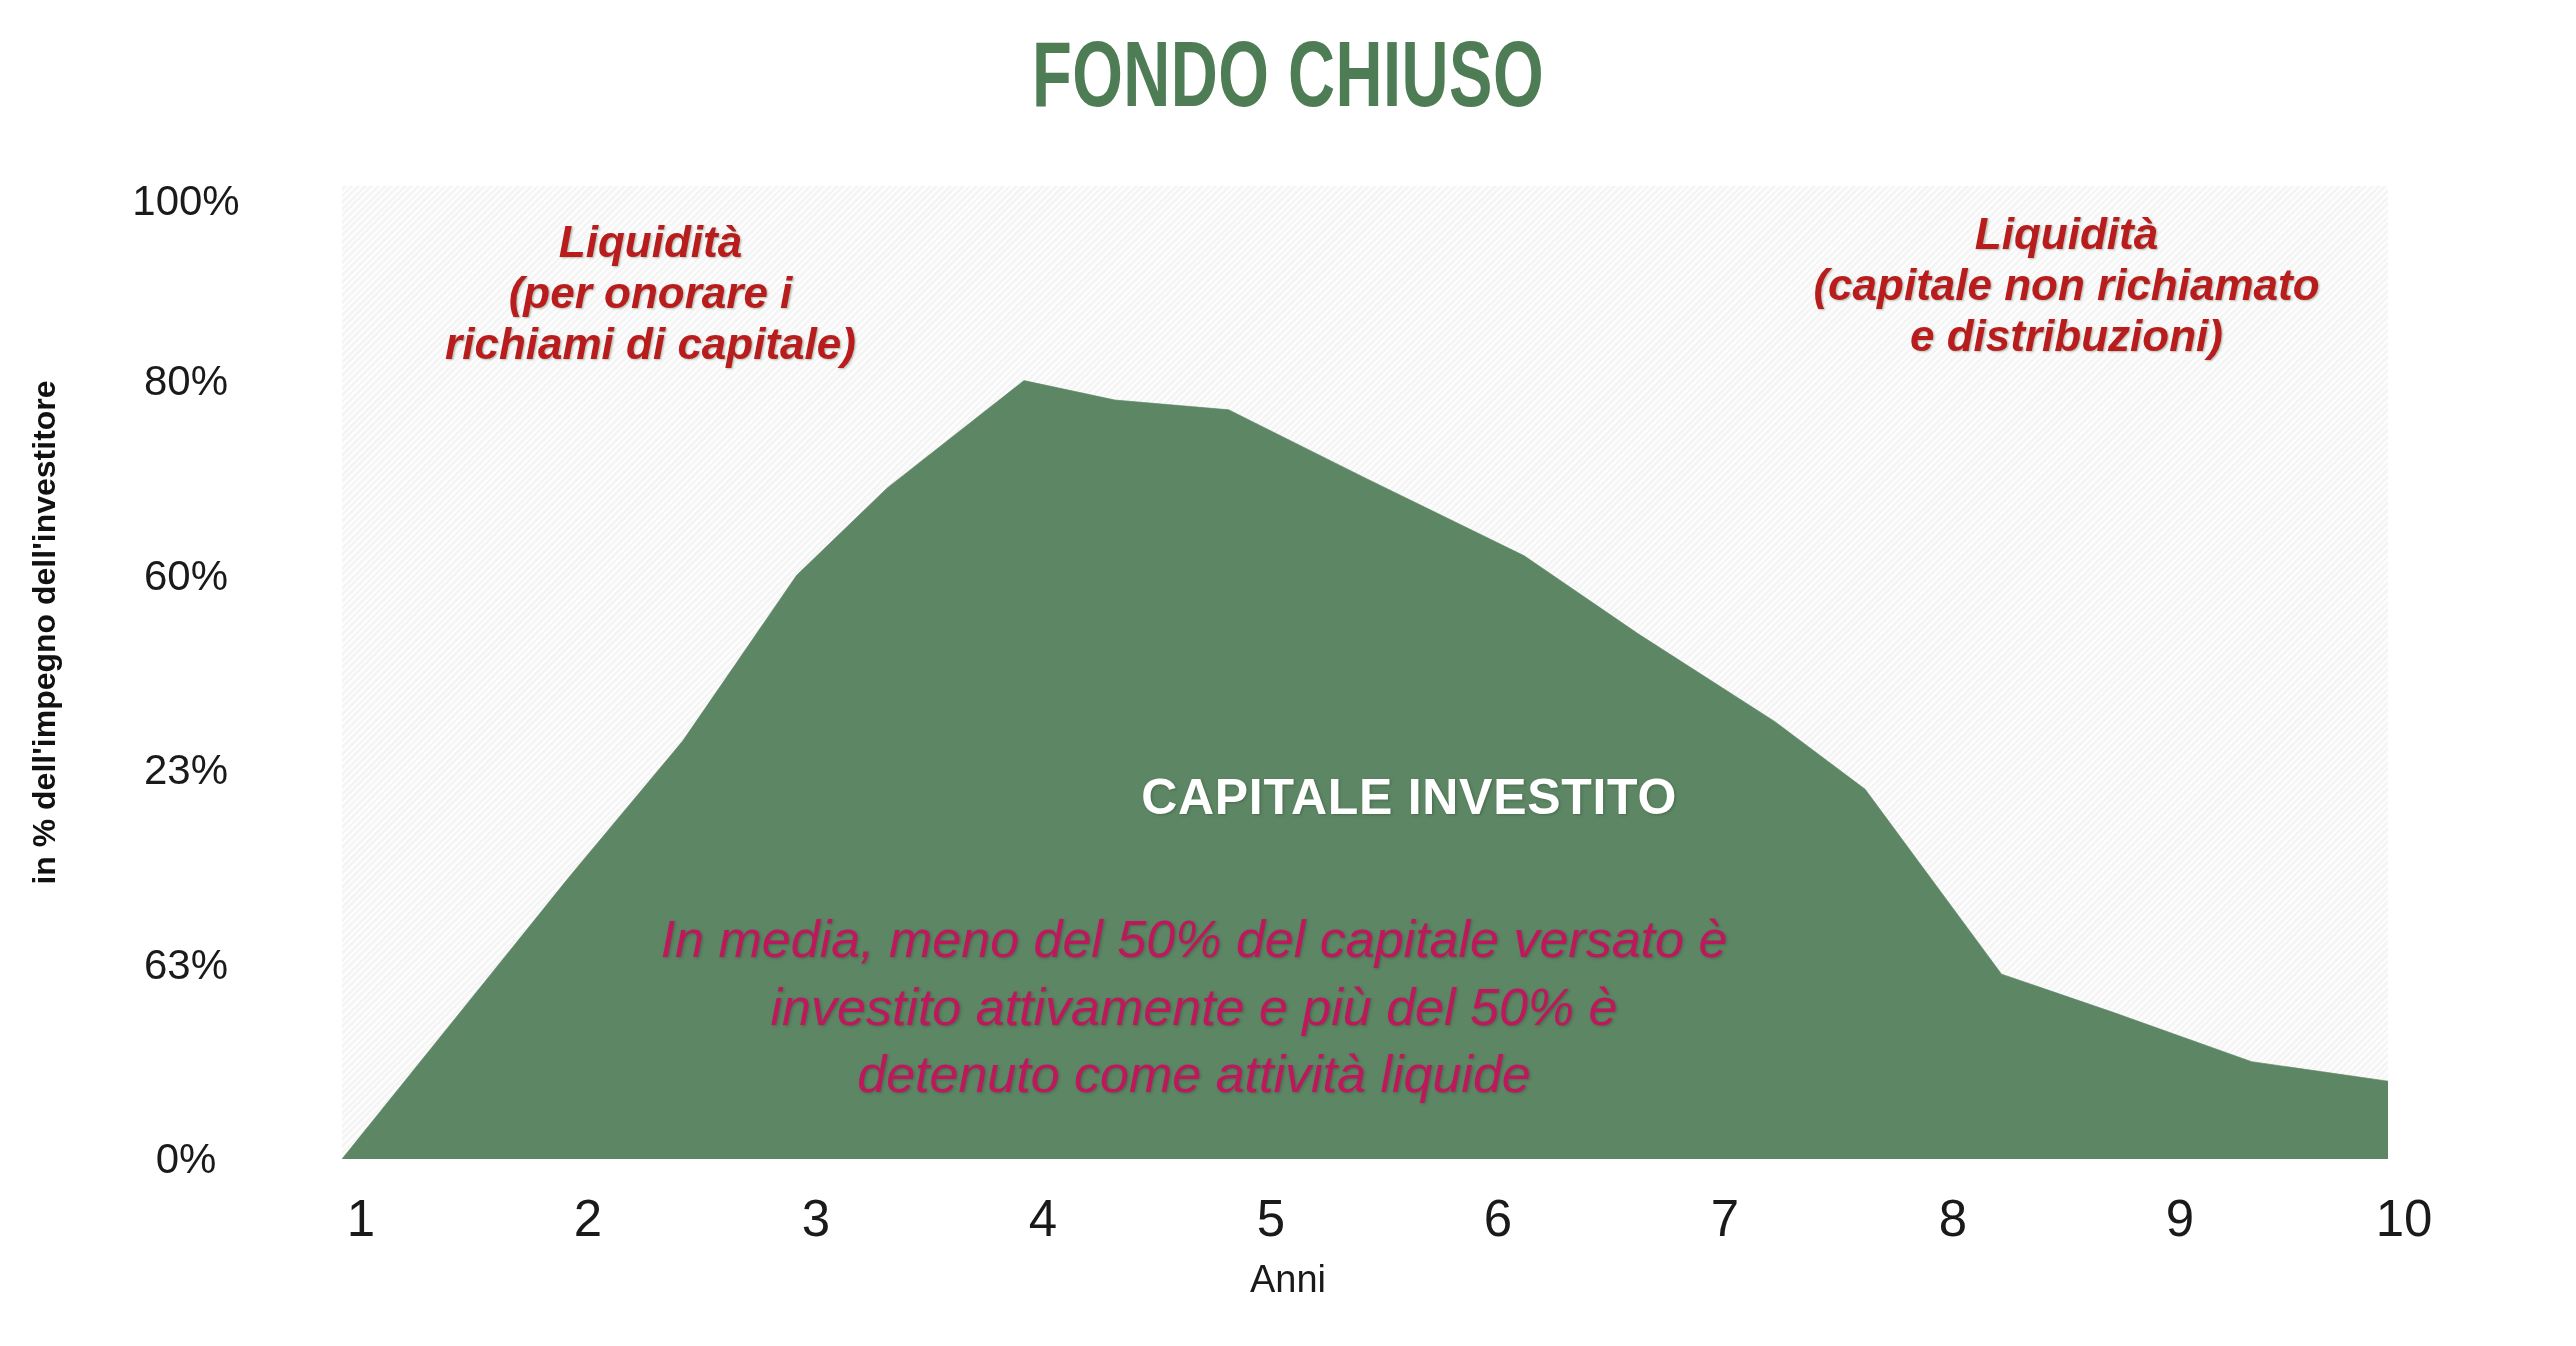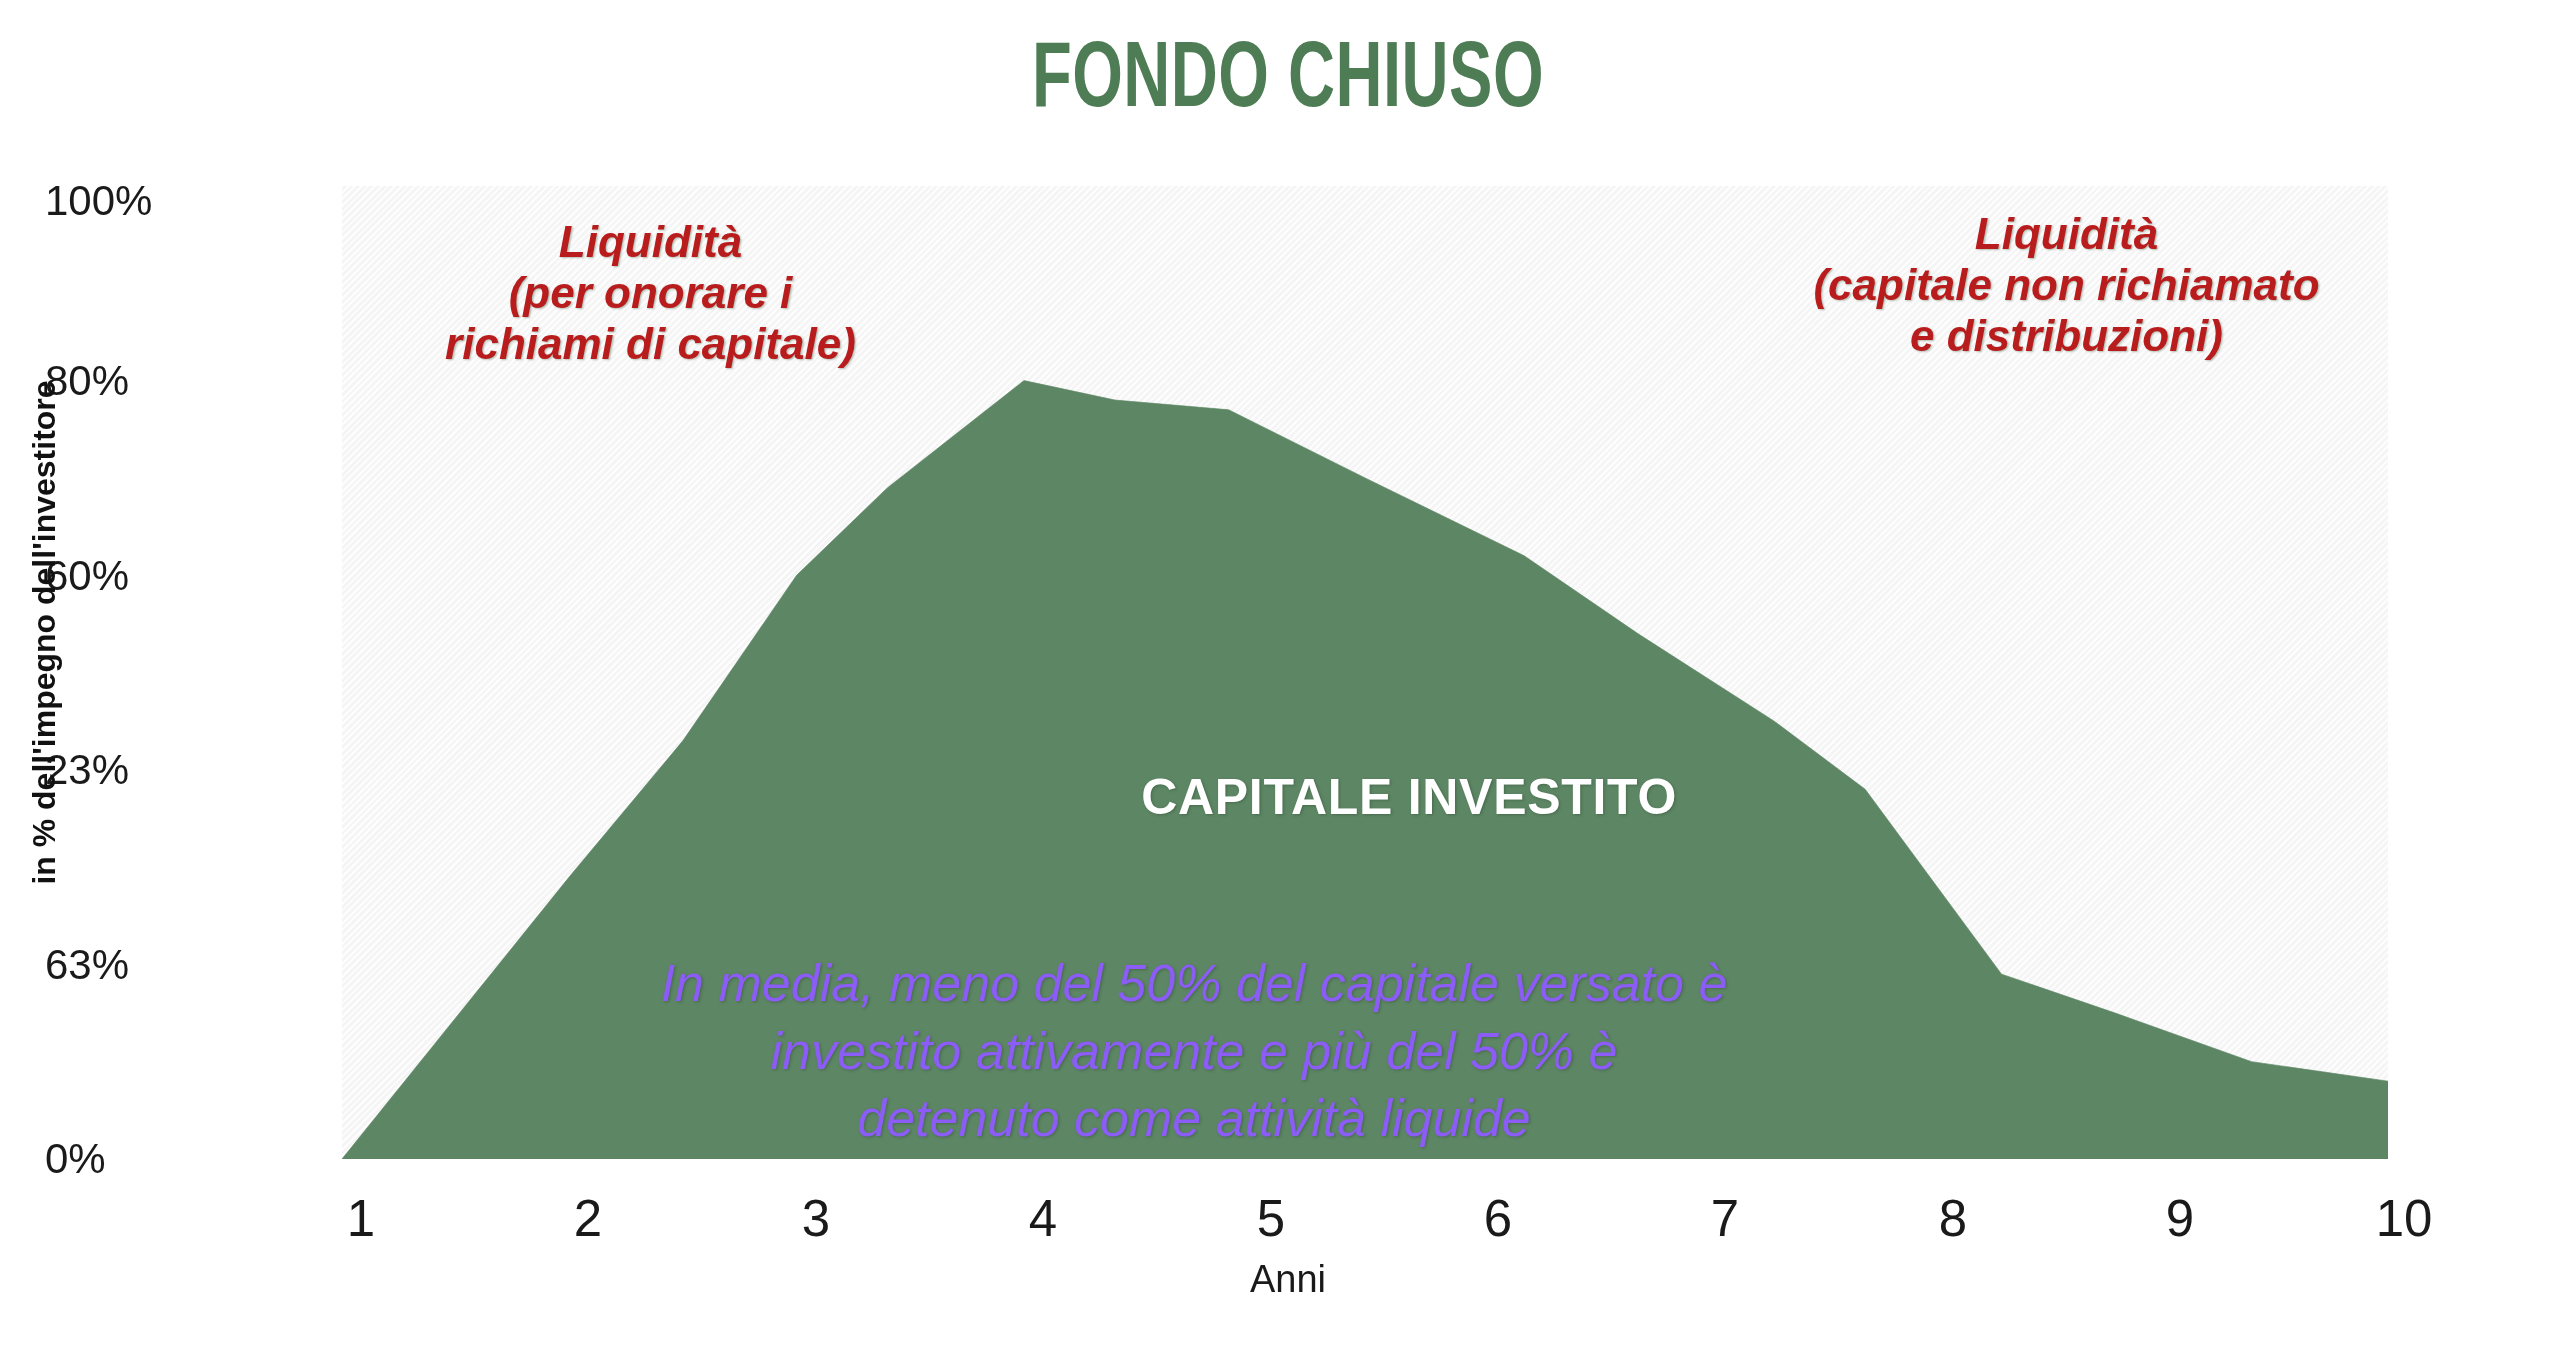--- a/index.html
+++ b/index.html
@@ -57,21 +57,21 @@
     width: 2046px;
     height: 973px;
     display: block;
   }
 
   
   .ytick {
     position: absolute;
     right: 2249px;      
     width: 282px;
-    text-align: left;
+    text-align: center;
     font-size: 42px;
     color: #1a1a1a;
     font-family: "Liberation Sans Narrow", "Liberation Sans", sans-serif;
     transform: translateY(-50%);
     white-space: nowrap;
   }
   #y-axis-label {
     position: absolute;
     left: -258px;
     top: 614px;
@@ -138,26 +138,25 @@
     text-shadow: 1.3px 1.3px 2.7px rgba(40,70,45,0.40);
   }
   #capitale-investito-desc {
     position: absolute;
     left: 523px;
     top: 906px;
     width: 1342px;
     text-align: center;
     font-size: 52px;
     font-style: italic;
-    color: #8b5cf6;
+    color: #be185d;
     line-height: 1.30;
     font-family: "Liberation Sans Narrow", "Liberation Sans", sans-serif;
     white-space: pre-line;
     text-shadow: 1.3px 1.3px 2.7px rgba(40,70,45,0.40);
-    margin-top: 44px;
   }
 </style>
 </head>
 <body>
 
 <div id="chart-title">FONDO CHIUSO</div>
 
 <div id="plot-area">
   <svg id="area-svg" viewBox="0 0 3050 1450" preserveAspectRatio="none">
     <polygon id="area-polygon" fill="#5d8664" stroke="#5d8664" stroke-width="1" points="0.00,1450.00 338.89,1029.50 508.33,826.50 677.78,580.00 813.33,449.50 1016.67,290.00 1152.22,319.00 1321.67,333.50 1525.00,435.00 1762.22,551.00 1931.67,667.00 2135.00,797.50 2270.56,899.00 2473.89,1174.50 2643.33,1232.50 2846.67,1305.00 3050.00,1334.00 3050,1450 0,1450"></polygon>

